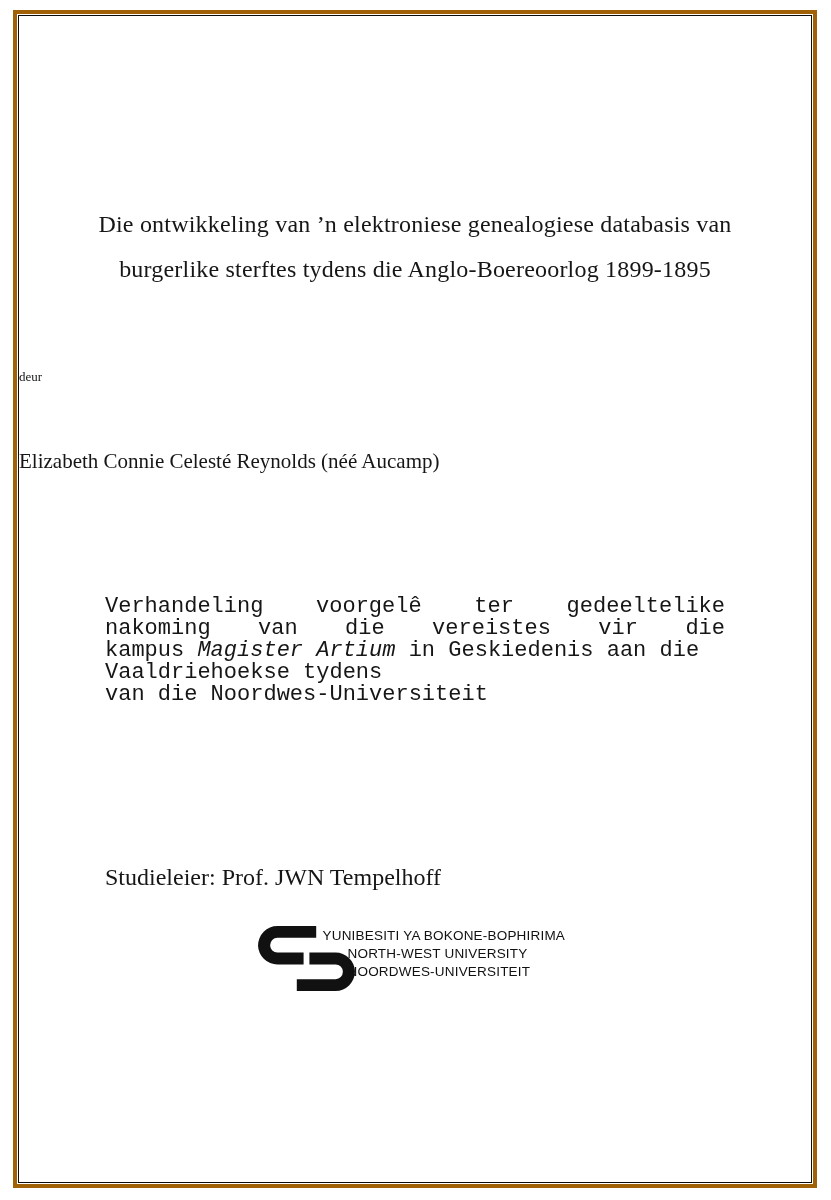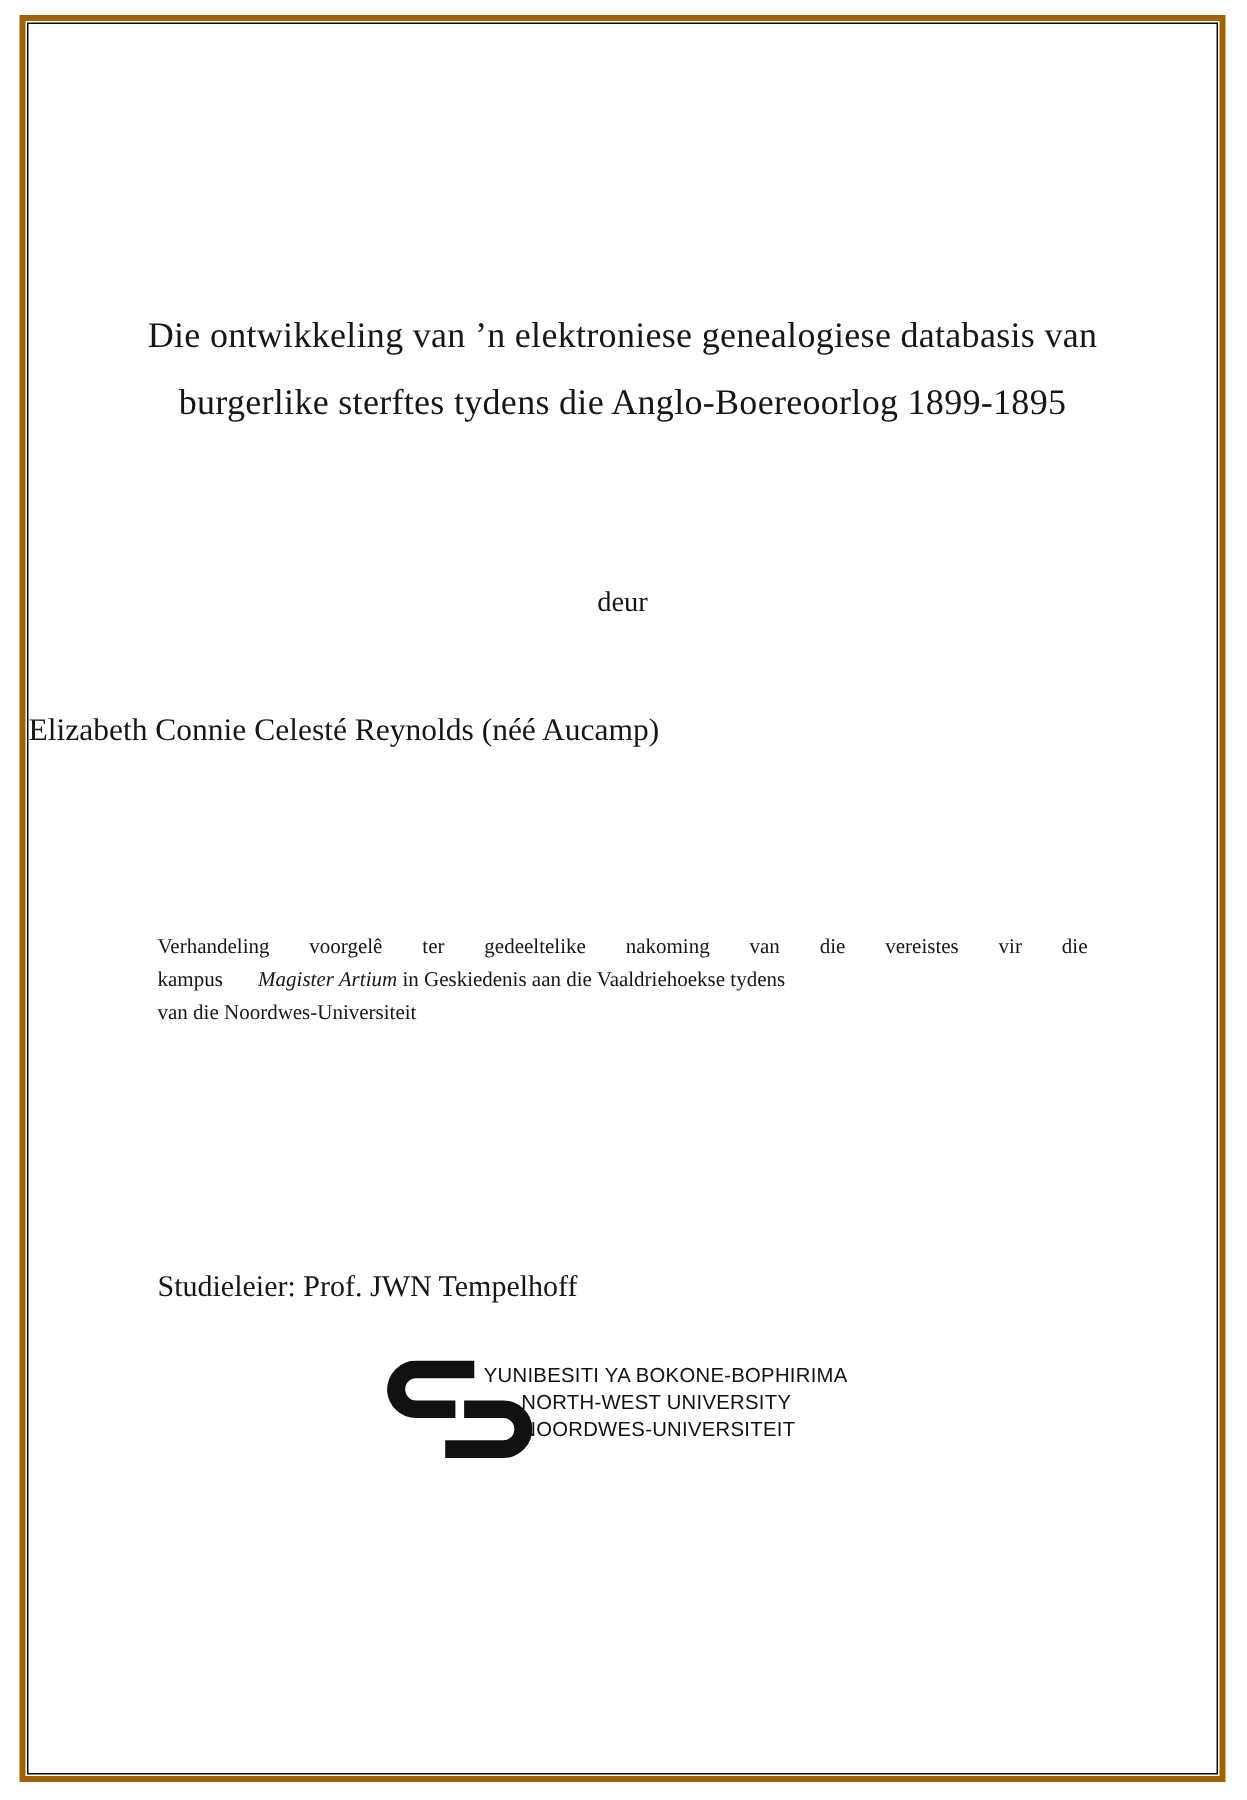--- a/index.html
+++ b/index.html
@@ -34,48 +34,47 @@
     inset: 0;
   }
   .thesis-title {
     margin: 186px 40px 0 40px;
     text-align: center;
     font-size: 24px;
     line-height: 45px;
     letter-spacing: 0.2px;
   }
   .byline {
-    margin-top: 100px;
-    text-align: center;
-    font-size: 19px;
+    margin-top: 75px;
+    font-size: 13px;
     line-height: 20px;
   }
   .author {
     margin-top: 62px;
     text-align: left;
     font-size: 21px;
     line-height: 24px;
   }
   .submission {
     margin: 123px 0 0 86px;
     width: 620px;
-    font-size: 14px;
+    font-size: 22px;
     line-height: 22px;
+    font-family: Liberation Mono, monospace;
   }
   .submission .justified-line {
     text-align: justify;
     text-align-last: justify;
   }
   .submission .italic {
     font-style: italic;
-    margin-left: 20px;
   }
   .supervisor-block {
     margin: 158px 0 18px 86px;
-    font-size: 20px;
+    font-size: 24px;
     line-height: 27px;
   }
   .logo {
     position: relative;
     margin: 33px auto 0 auto;
     width: 315px;
     height: 68px;
   }
   .logo-mark {
     position: absolute;

